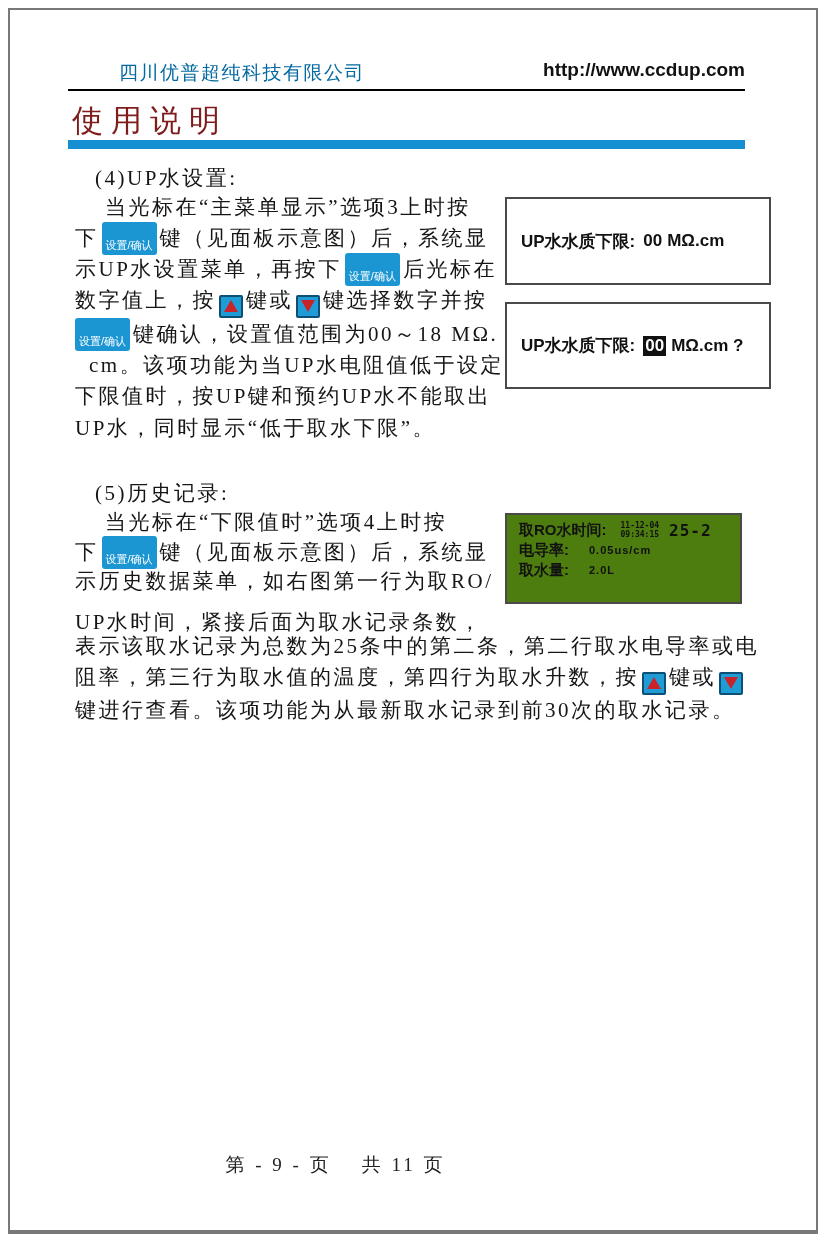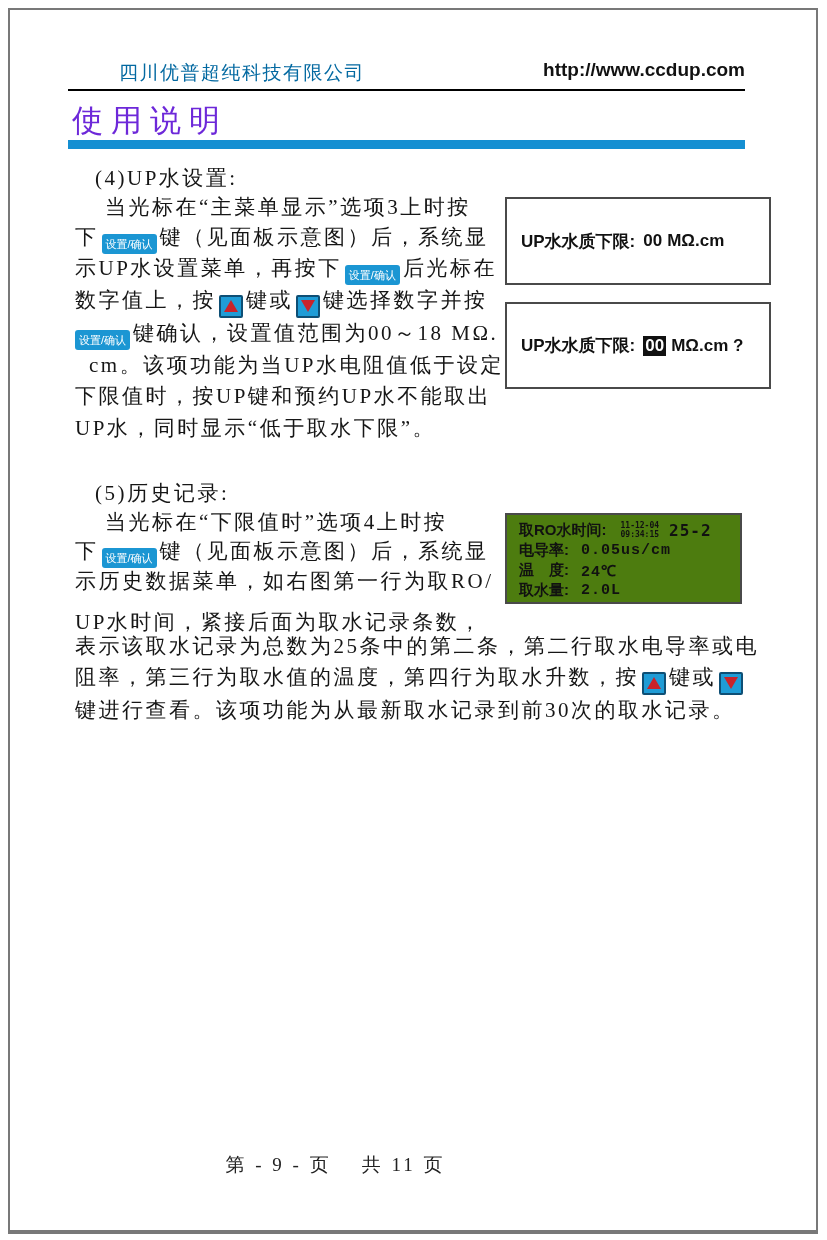--- a/index.html
+++ b/index.html
@@ -9,52 +9,52 @@
   .frame { position:absolute; left:8px; top:8px; width:810px; height:1226px;
            border:2px solid #787878; border-bottom-width:4px; pointer-events:none; }
 
   
   .company { position:absolute; left:75px; top:60px; font-family:"Liberation Sans", sans-serif;
              font-size:19px; letter-spacing:1.5px; color:#0369a1;margin-left:44px; }
   .url { position:absolute; right:82px; top:59px; font-family:"Liberation Sans", sans-serif;
          font-size:19px; font-weight:700; color:#111; }
   .header-rule { position:absolute; left:68px; top:89px; width:677px; height:2px; background:#000; }
 
-  .page-title { position:absolute; left:72px; top:100px; font-size:31px; letter-spacing:8px; color:#6d28d9; }
+  .page-title { position:absolute; left:72px; top:100px; font-size:31px; letter-spacing:8px; color:#7f1d1d; }
   .accent-bar { position:absolute; left:68px; top:140px; width:677px; height:9px; background:#158fd2; }
 
   
   .tline { position:absolute; font-size:21px; letter-spacing:2.5px; white-space:nowrap;
            height:30px; line-height:30px; color:#161616; }
 
   
   .key-confirm { display:inline-block; vertical-align:-4px; background:#1b96d3; color:#fff;
                  font-family:"Liberation Sans", sans-serif; font-size:11px; letter-spacing:0;
-                 line-height:1; padding:5px 4px 4px; border-radius:3px; margin:0 3px; }
+                 line-height:1; padding:18px 4px 4px; border-radius:3px; margin:0 3px; }
   .key-arrow { display:inline-flex; vertical-align:-5px; width:24px; height:23px; margin:0 3px;
                background:#1f9cd6; border:2px solid #0e4f75; border-radius:2px;
                align-items:center; justify-content:center; }
   .tri-up   { width:0; height:0; border-left:7px solid transparent; border-right:7px solid transparent;
               border-bottom:12px solid #c9232a; }
   .tri-down { width:0; height:0; border-left:7px solid transparent; border-right:7px solid transparent;
               border-top:12px solid #c9232a; }
 
   
   .lcd { position:absolute; left:505px; width:266px; border:2px solid #4a4a4a; background:#fff;
          font-family:"Liberation Sans", sans-serif; font-weight:700; color:#111;
          display:flex; align-items:center; padding-left:14px; font-size:17px; white-space:nowrap; }
   .lcd .val { margin-left:8px; }
   .lcd .inv { margin-left:8px; background:#111; color:#fff; padding:0 2px; }
   .lcd .unit { margin-left:5px; }
 
   .history { position:absolute; left:505px; top:513px; width:237px; height:91px;
              border:2px solid #4a4a4a; background:#4d7c0f; font-family:"Liberation Sans", sans-serif;
              font-weight:700; color:#111; padding:5px 6px 4px 12px; font-size:15px; }
   .hrow { display:flex; align-items:center; height:20px; white-space:nowrap; }
-  .hrow .hval { font-family:Liberation Mono, monospace; font-size:15px; margin-left:12px; letter-spacing:1px; }
+  .hrow .hval { font-family:Liberation Sans, sans-serif; font-size:11px; margin-left:20px; letter-spacing:1px; }
   .dtstack { margin-left:14px; font-family:"DejaVu Sans Mono", monospace; font-size:8px; font-weight:700;
              line-height:9px; letter-spacing:0; text-align:center; }
   .ridx { margin-left:10px; font-size:16px; letter-spacing:1px; font-family:"DejaVu Sans Mono", monospace; }
 
   
   .footer { position:absolute; left:0; top:1152px; width:671px; display:flex; justify-content:center;
             gap:30px; font-size:19px; letter-spacing:3px; color:#222; }
 </style>
 </head>
 <body>
@@ -113,24 +113,20 @@
       <span style="display:block;">11-12-04</span>
       <span style="display:block;">09:34:15</span>
     </span>
     <span class="ridx">25-2</span>
   </div>
   <div class="hrow">
     <span>电导率:</span>
     <span class="hval">0.05us/cm</span>
   </div>
   <div class="hrow">
-    <span>温　度:</span>
-    <span class="hval">24℃</span>
-  </div>
-  <div class="hrow">
     <span>取水量:</span>
     <span class="hval">2.0L</span>
   </div>
 </div>
 
 <div class="footer">
   <span>第 - 9 - 页</span>
   <span>共 11 页</span>
 </div>
 

